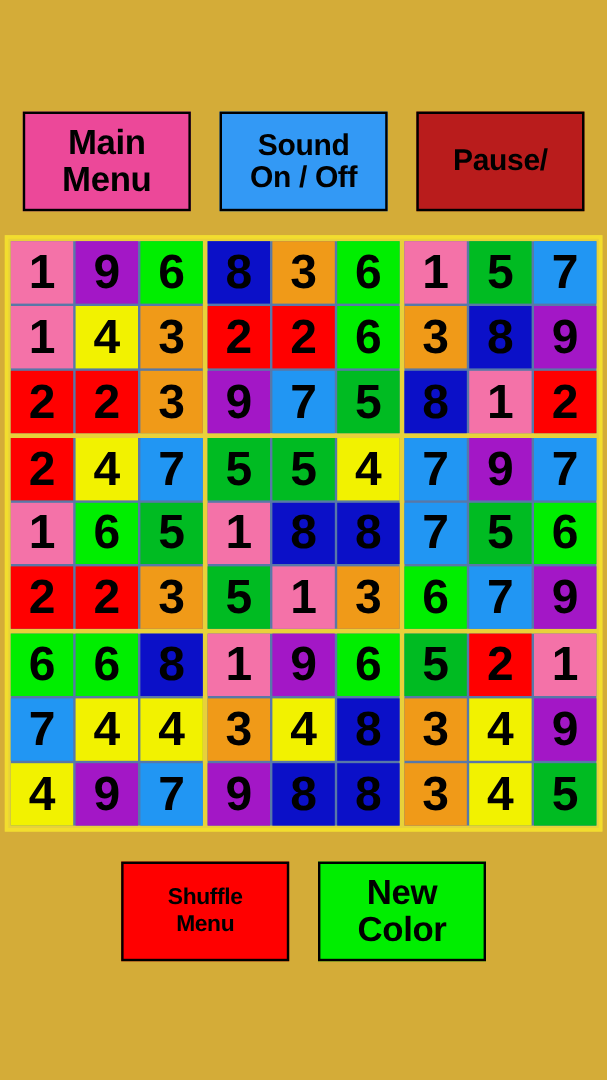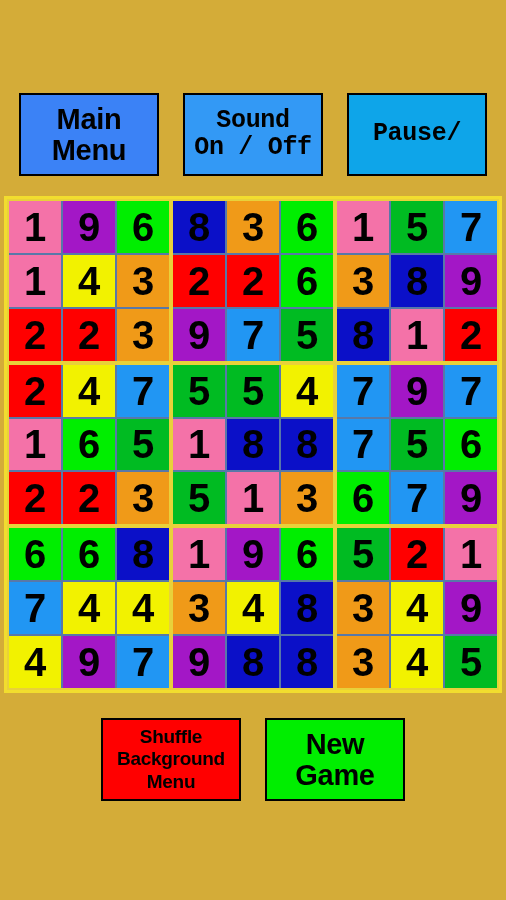--- a/index.html
+++ b/index.html
@@ -46,21 +46,21 @@
     font-weight: bold;
     line-height: 1.06;
     text-align: center;
     letter-spacing: -0.3px;
     user-select: none;
     cursor: pointer;
     padding: 0 2px;
   }
   .game-btn .line { display: block; white-space: nowrap; }
   .btn-big  { font-size: 29px; }
-  .btn-mid  { font-size: 25px; font-family: Liberation Mono, monospace; }
+  .btn-mid  { font-size: 25px; }
   .btn-small{ font-size: 19px; line-height: 1.18; }
 
   
   #grid-wrap {
     position: absolute;
     left: 4px;
     top: 196px;
     width: 498px;
     height: 497px;
     background: #E8D13A;
@@ -96,29 +96,29 @@
     cursor: pointer;
     overflow: hidden;
   }
 </style>
 </head>
 <body>
 
 <div id="app">
 
   <div id="top-bar" class="btn-row">
-      <div class="game-btn btn-big" style="background: #3b82f6;">
+      <div class="game-btn btn-big" style="background: #ec4899;">
         <span class="line">Main</span>
         <span class="line">Menu</span>
       </div>
       <div class="game-btn btn-mid" style="background: rgb(51, 153, 245);">
         <span class="line">Sound</span>
         <span class="line">On / Off</span>
       </div>
-      <div class="game-btn btn-mid" style="background: #0ea5e9;">
+      <div class="game-btn btn-mid" style="background: #b91c1c;">
         <span class="line">Pause/</span>
       </div>
     </div>
 
   <div id="grid-wrap">
     <div id="grid">
         <div class="box" style="background: rgb(88, 120, 168);">
           <div class="cell" style="background: rgb(244, 114, 168); color: rgb(0, 0, 0);">1</div>
           <div class="cell" style="background: rgb(163, 23, 198); color: rgb(0, 0, 0);">9</div>
           <div class="cell" style="background: rgb(0, 238, 0); color: rgb(0, 0, 0);">6</div>
@@ -216,22 +216,21 @@
           <div class="cell" style="background: rgb(240, 154, 24); color: rgb(0, 0, 0);">3</div>
           <div class="cell" style="background: rgb(242, 242, 0); color: rgb(0, 0, 0);">4</div>
           <div class="cell" style="background: rgb(0, 187, 34); color: rgb(0, 0, 0);">5</div>
         </div>
       </div>
   </div>
 
   <div id="bottom-bar" class="btn-row">
       <div class="game-btn btn-small" style="background: rgb(255, 0, 0);">
         <span class="line">Shuffle</span>
-        <span class="line">Background</span>
         <span class="line">Menu</span>
       </div>
       <div class="game-btn btn-big" style="background: rgb(0, 238, 0);">
         <span class="line">New</span>
-        <span class="line">Game</span>
+        <span class="line">Color</span>
       </div>
     </div>
 
 </div>
 
 </body></html>

